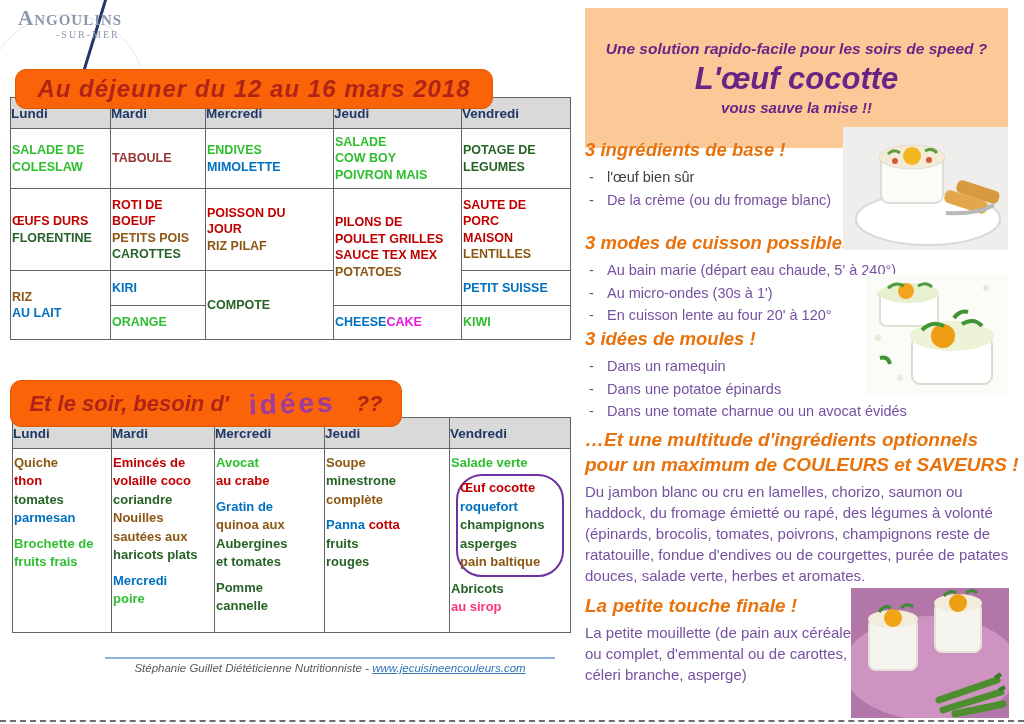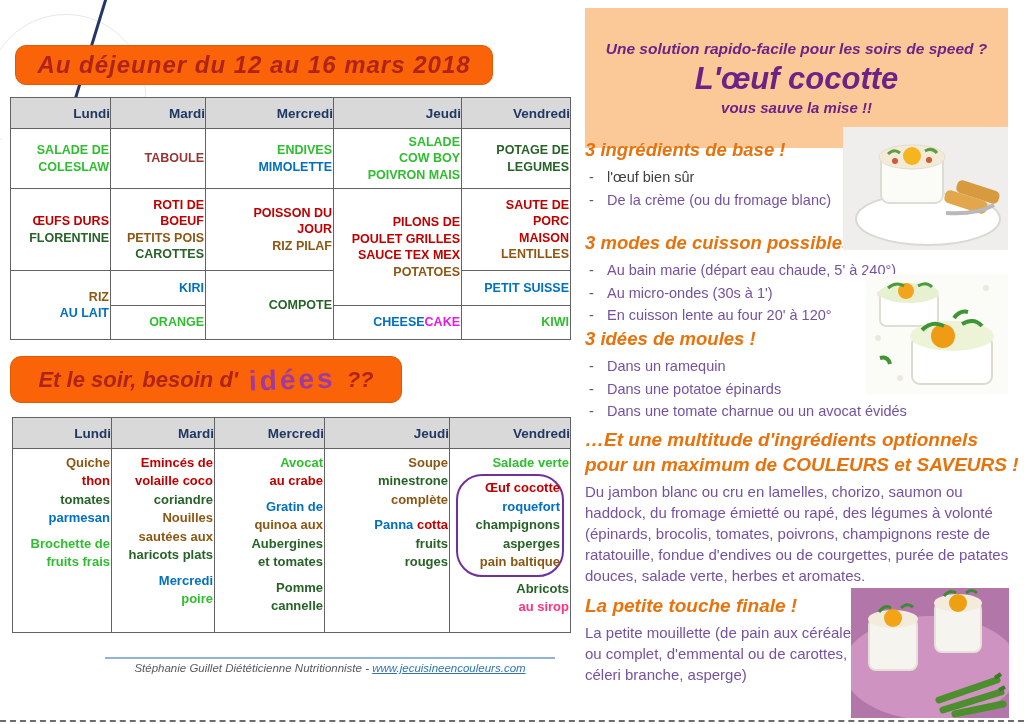--- a/index.html
+++ b/index.html
@@ -18,33 +18,33 @@
     border:1.5px solid #e4e8ee; border-radius:50%; }
   .mast { position:absolute; left:86px; top:-6px; width:3px; height:130px;
     background:#24356b; transform:rotate(17deg); }
   .logo-text { position:absolute; left:18px; top:6px; font-family:"Liberation Serif", serif;
     color:#8d9aac; letter-spacing:1px; }
   .logo-title { font-size:21px; font-variant:small-caps; font-weight:600; }
   .logo-sub { font-size:10px; letter-spacing:2px; margin-left:38px; margin-top:-2px; }
 
   
   .banner { background:#fa6307; border:1px solid #e05a00; border-radius:11px;
-    display:flex; align-items:center; justify-content:center; z-index:2; }
+    display:flex; align-items:center; justify-content:center; z-index:2;margin-top:24px; }
   .banner1 { left:15px; top:45px; width:478px; height:40px; }
   .banner1 span { font-style:italic; font-weight:600; font-size:24px;
     letter-spacing:1px; color:var(--c-bannertext); }
-  .banner2 { left:10px; top:356px; width:392px; height:47px; gap:11px; }
+  .banner2 { left:10px; top:356px; width:392px; height:47px; gap:20px; }
   .banner2 .pfx,.banner2 .sfx { font-style:italic; font-weight:600; font-size:22px; color:var(--c-bannertext); }
   .banner2 .hl { font-weight:700; font-size:28px; letter-spacing:3px;
     color:var(--c-idees); transform:rotate(-2deg); }
 
   
   table.menu { position:absolute; border-collapse:collapse; table-layout:fixed;
     background:#fff; }
-  table.menu th, table.menu td { border:1.5px solid #636363; text-align:right; }
+  table.menu th, table.menu td { border:1.5px solid #636363; text-align:left; }
   table.menu th { background:#d9d9d9; color:var(--c-navy); font-size:13.5px;
     font-weight:700; height:31px; }
   table.menu td { font-weight:700; vertical-align:middle; padding:2px 1px; }
   #lunch-table td { font-size:12.5px; line-height:1.32; }
   #dinner-table td { font-size:13px; line-height:1.42; vertical-align:top; padding-top:5px; }
   .gap { height:7px; }
   .oval { border:2.5px solid #7030a0; border-radius:26px; padding:3px 2px;
     margin:2px 5px 3px 5px; }
 
   .c-g  { color:var(--c-g); }
@@ -83,20 +83,24 @@
 
   
   .bottom-dashes { left:0; top:720px; width:1024px; border-top:2.5px dashed #6d6d6d; }
 </style>
 </head>
 <body>
 
 <div class="abs logo-area">
   <div class="logo-circle"></div>
   <div class="mast"></div>
+  <div class="logo-text">
+    <div class="logo-title">Angoulins</div>
+    <div class="logo-sub">-SUR-MER</div>
+  </div>
 </div>
 
 <div class="abs banner banner1">
   <span>Au déjeuner du 12 au 16 mars 2018</span>
 </div>
 
 <table class="menu" id="lunch-table" style="left:10px; top:97px; width:560px;">
   <colgroup>
     <col style="width:100px">
       <col style="width:95px">

